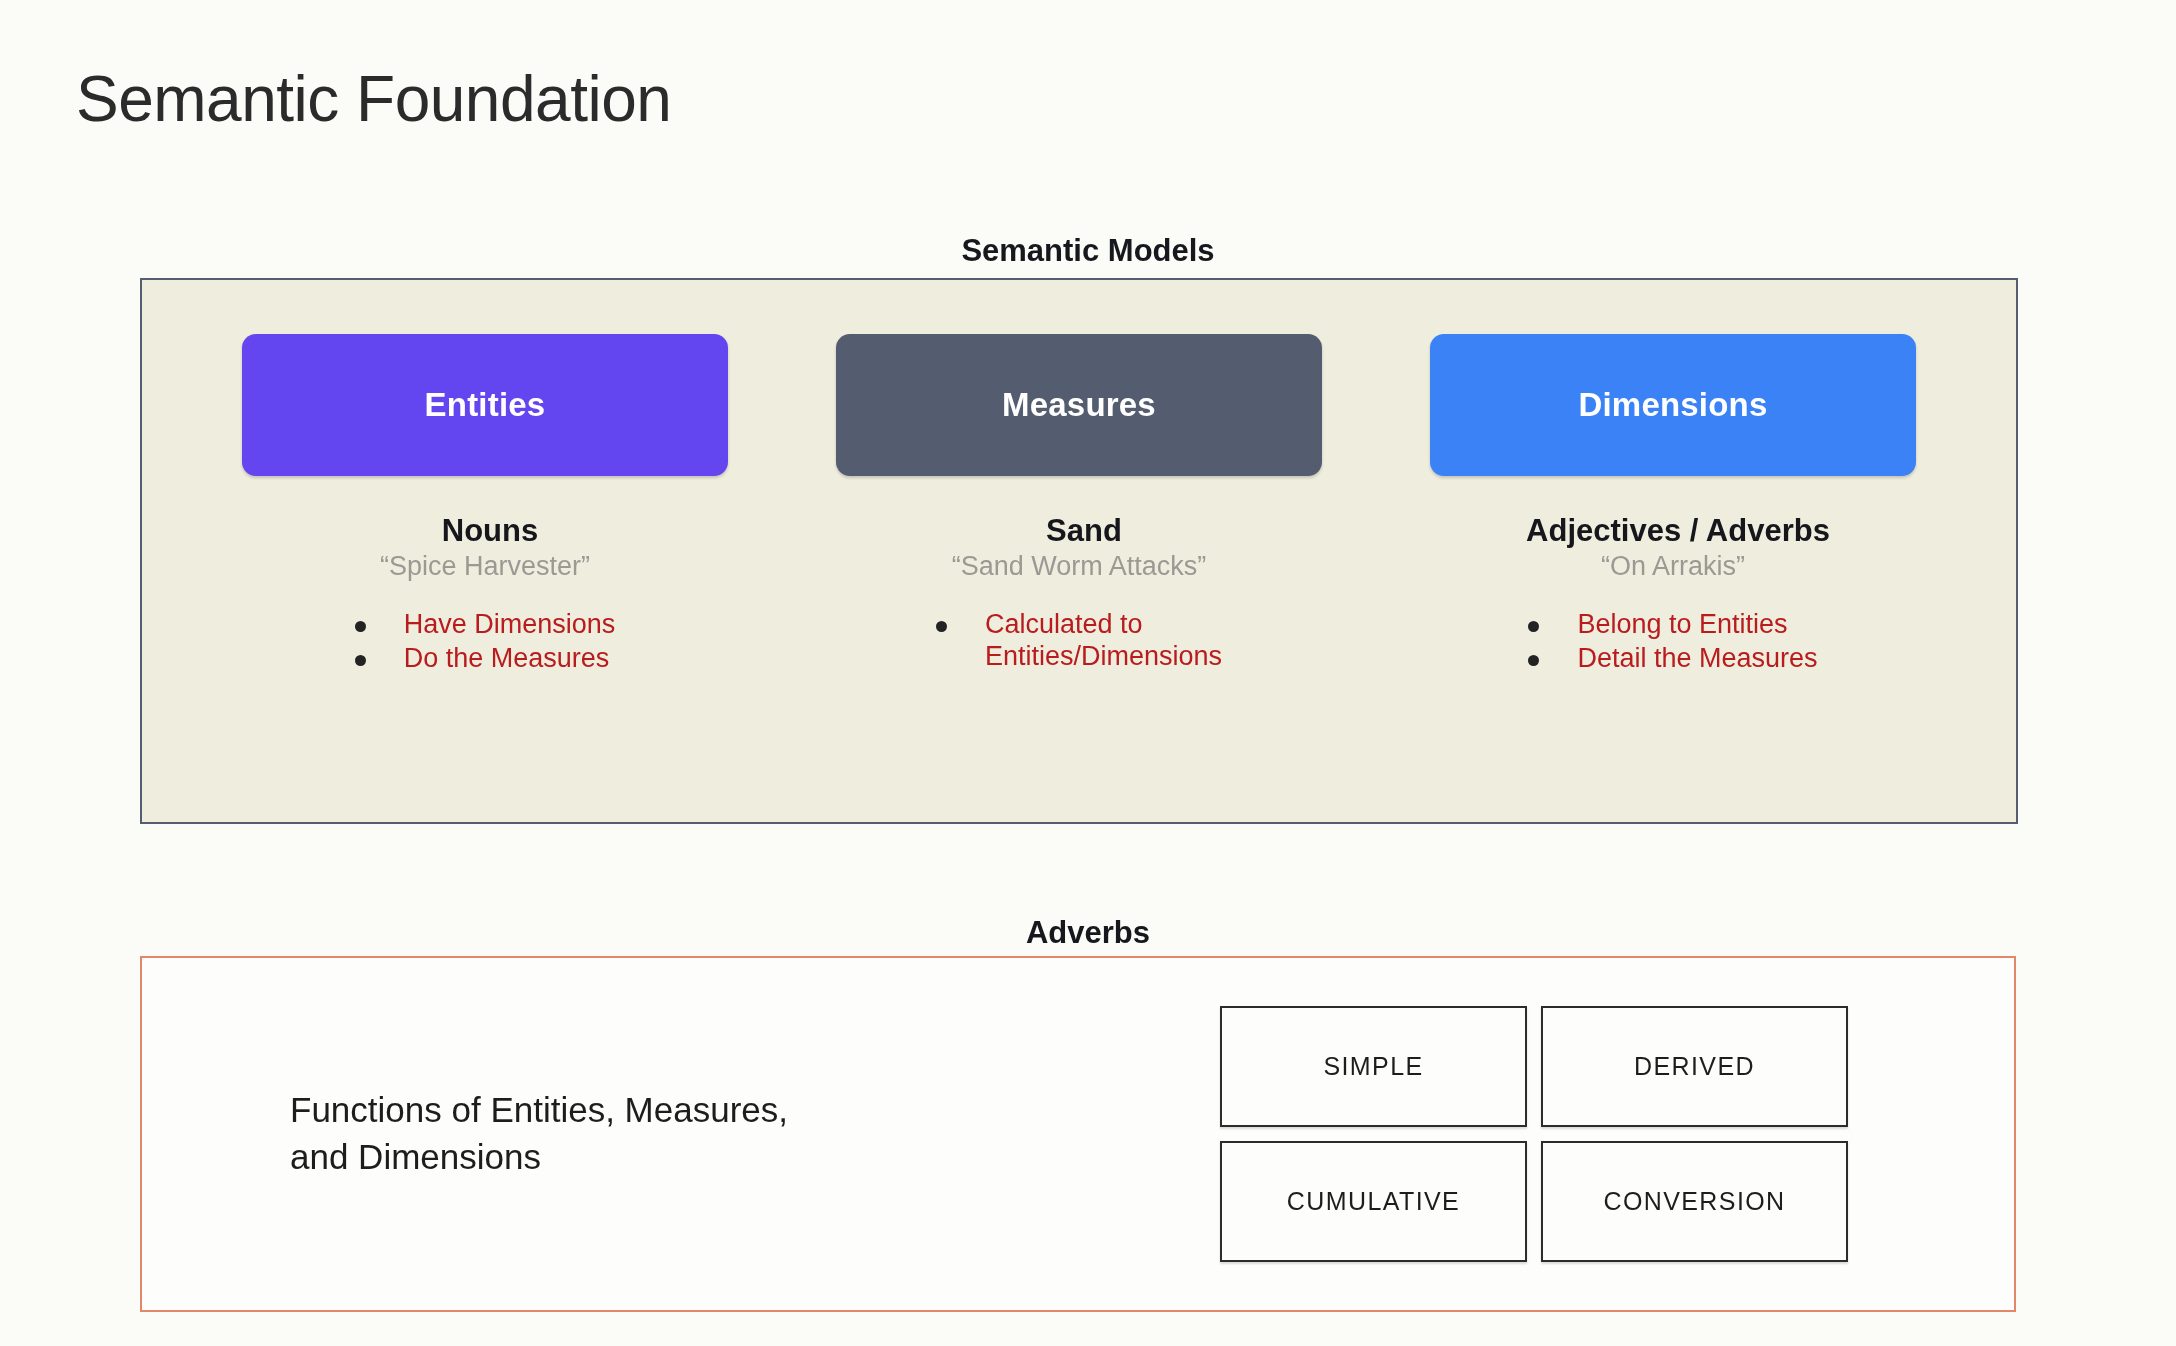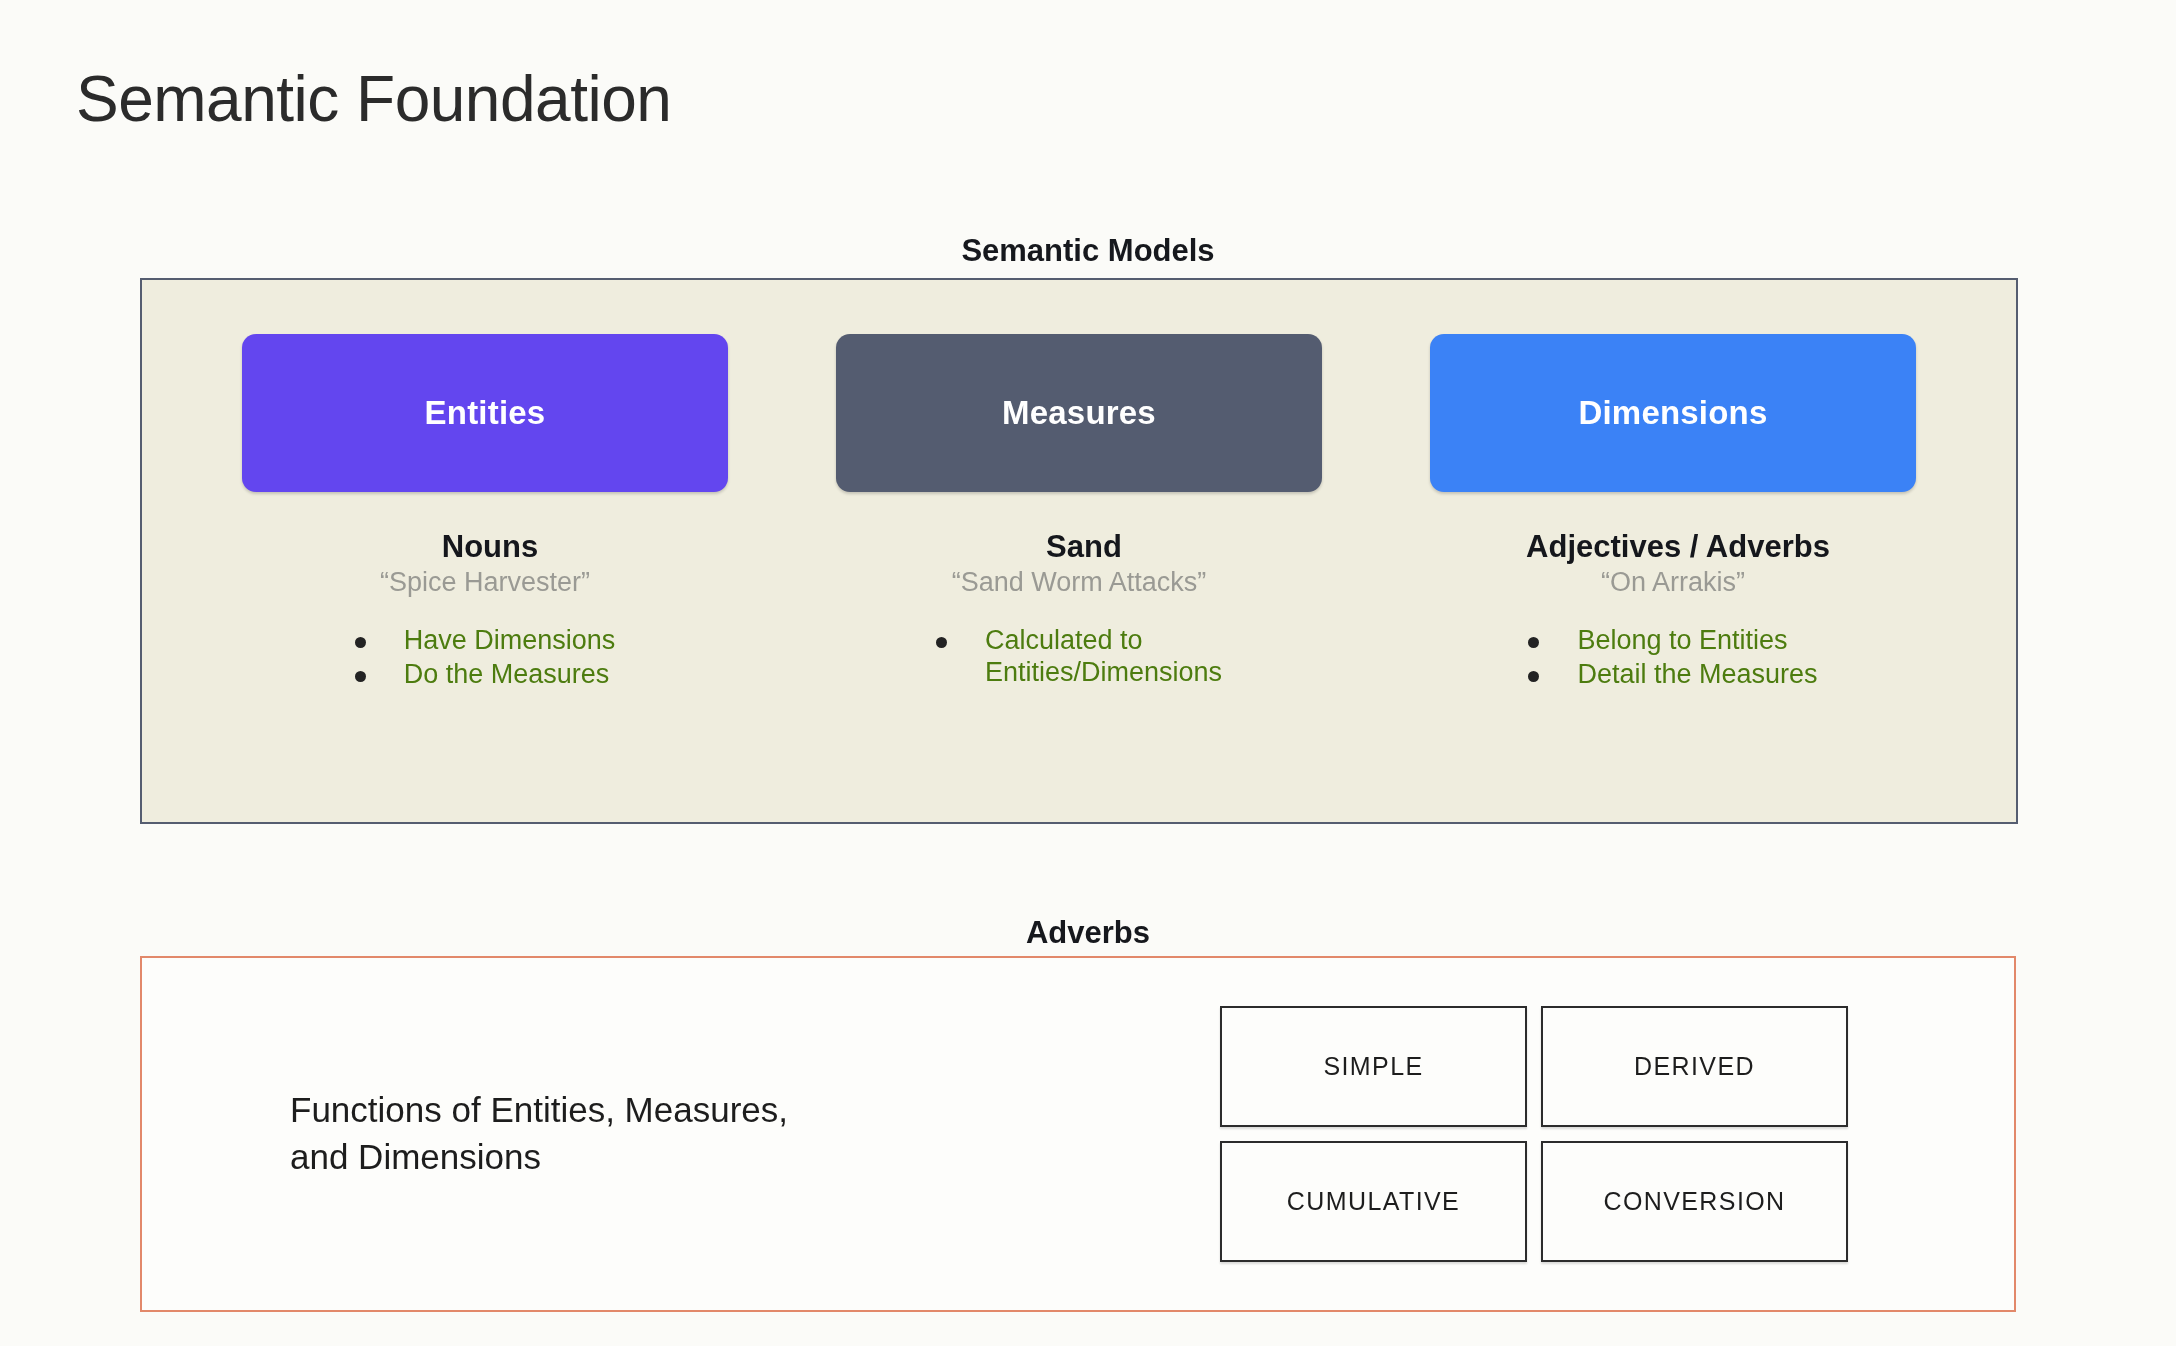--- a/index.html
+++ b/index.html
@@ -68,21 +68,21 @@
     flex-direction: column;
     align-items: center;
     min-width: 0;
     padding: 0 14px;
     box-sizing: border-box;
   }
 
   .model-card {
     width: 100%;
     max-width: 486px;
-    height: 158px;
+    height: 142px;
     border-radius: 14px;
     display: flex;
     align-items: center;
     justify-content: center;
     box-shadow: 0 2px 3px rgba(0,0,0,0.18);
   }
   .model-card-label {
     color: #ffffff;
     font-size: 33px;
     font-weight: bold;
@@ -111,21 +111,21 @@
     margin: 27px 0 0 0;
     padding: 0;
     list-style: none;
     align-self: center;
   }
   .model-bullets li {
     display: flex;
     align-items: flex-start;
     font-size: 27px;
     line-height: 1.17;
-    color: #4d7c0f;
+    color: #b91c1c;
     margin-bottom: 2px;
   }
   .bullet-dot {
     flex: 0 0 auto;
     width: 11px;
     height: 11px;
     border-radius: 50%;
     background: #232323;
     margin-top: 12px;
     margin-right: 38px;

